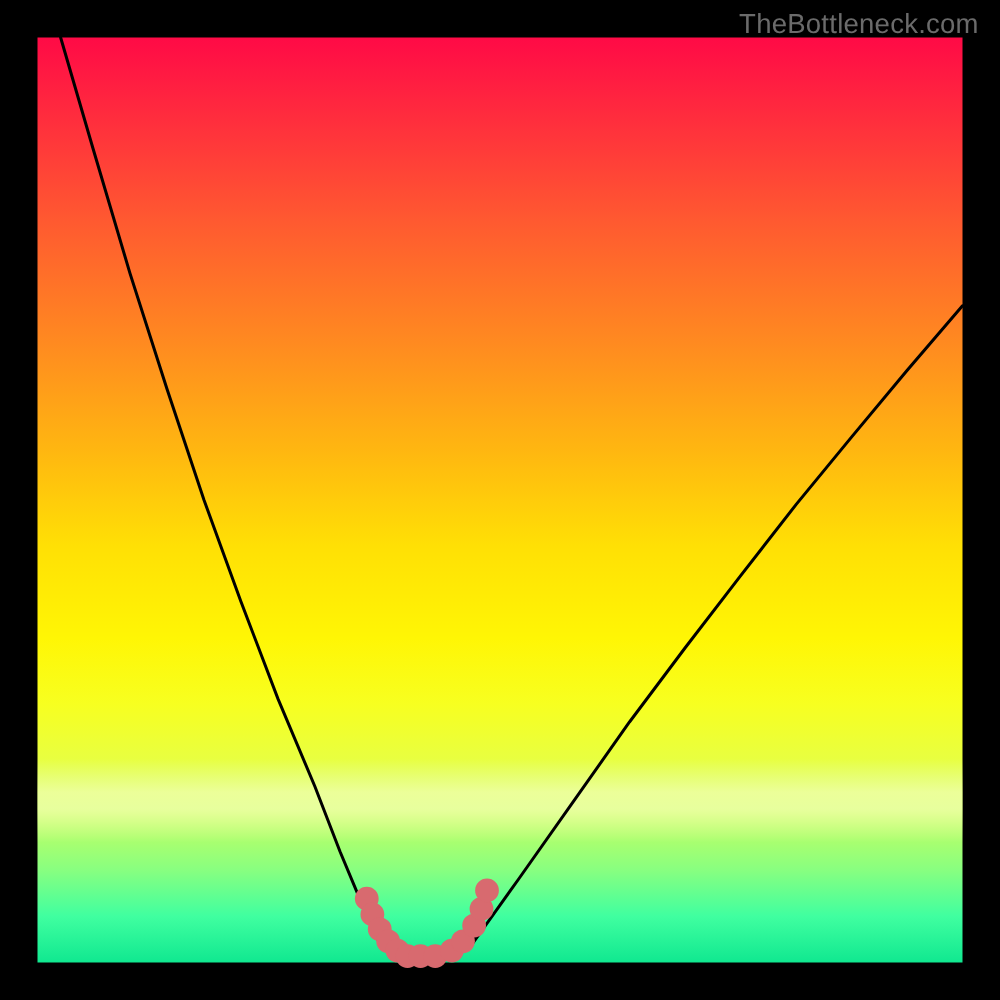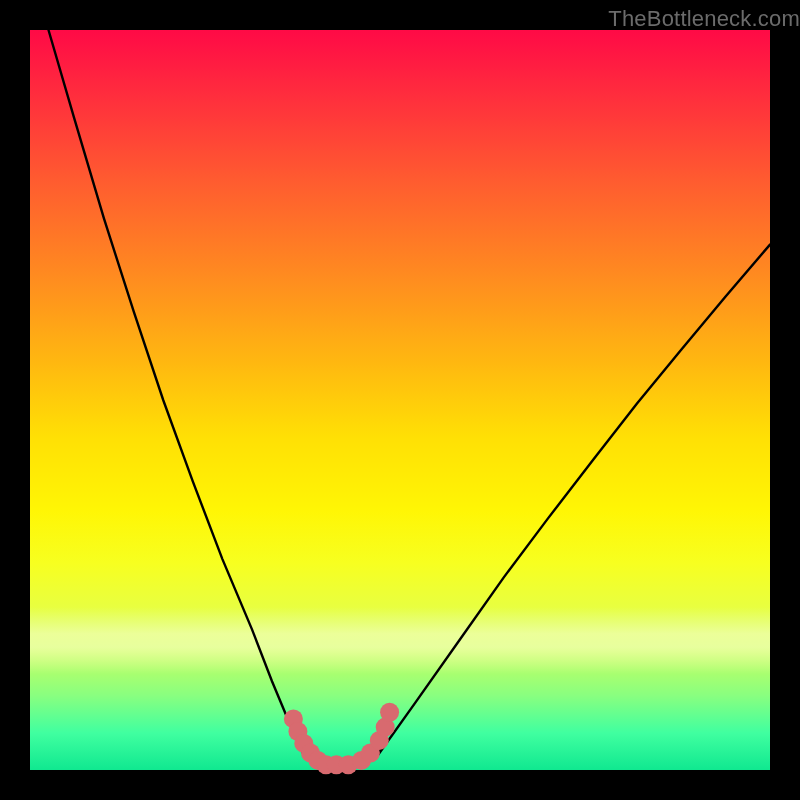--- a/index.html
+++ b/index.html
@@ -50,21 +50,21 @@
       to bottom,
       rgba(255,255,200,0) 0%,
       rgba(255,255,210,0.55) 40%,
       rgba(255,255,210,0.55) 60%,
       rgba(255,255,200,0) 100%
     );
   }
   .watermark {
     position: absolute;
     top: 6px;
-    right: 0;
+    right: 17px;
     color: #6b6b6b;
     font-size: 22px;
     letter-spacing: 0.2px;
     font-weight: 500;
     user-select: none;
   }
   svg.curve {
     position: absolute;
     inset: 0;
     width: 100%;

